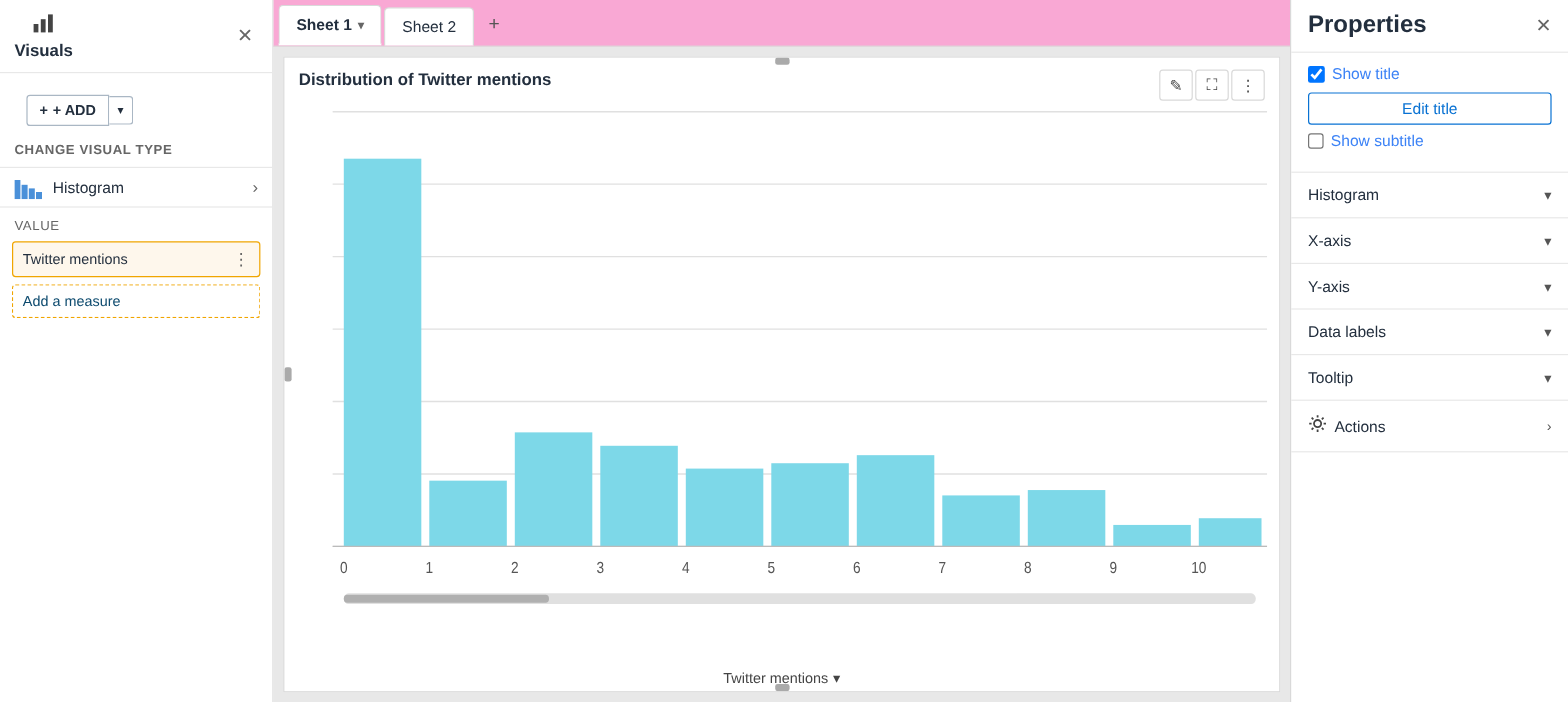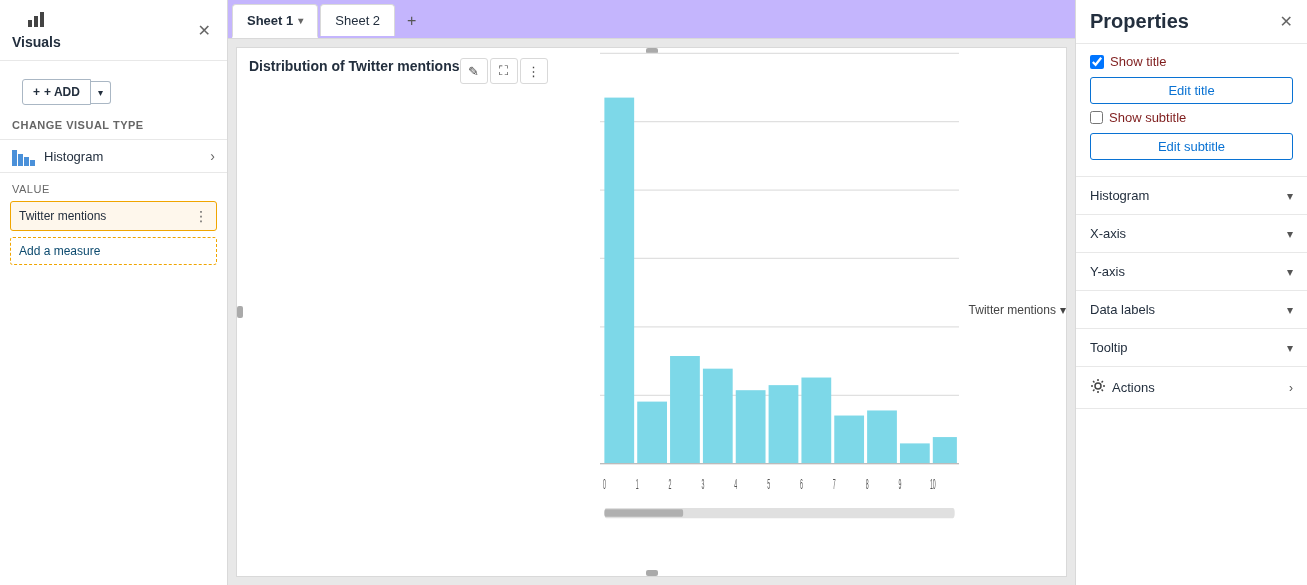--- a/index.html
+++ b/index.html
@@ -127,22 +127,22 @@
     
     .center-area {
       flex: 1;
       display: flex;
       flex-direction: column;
       background: #f0f0f0;
       min-width: 0;
     }
     .tabs-bar {
       display: flex;
-      align-items: flex-start;
-      background: #c4b5fd;
+      align-items: flex-end;
+      background: #f9a8d4;
       padding: 0 4px;
       border-bottom: 1px solid #d9d9d9;
       gap: 2px;
     }
     .tab {
       padding: 8px 14px;
       font-size: 13px;
       cursor: pointer;
       color: #232f3e;
       background: #fff;
@@ -172,21 +172,21 @@
     }
 
     
     .chart-container {
       flex: 1;
       margin: 0;
       background: #fff;
       border: 1px solid #d9d9d9;
       position: relative;
       display: flex;
-      flex-direction: row;
+      flex-direction: column;
       overflow: hidden;
     }
     .chart-header {
       display: flex;
       justify-content: space-between;
       align-items: flex-start;
       padding: 10px 12px 4px 12px;
     }
     .chart-title {
       font-size: 14px;
@@ -277,21 +277,21 @@
       color: #232f3e;
       margin-bottom: 8px;
     }
     .show-title-row {
       display: flex;
       align-items: center;
       gap: 6px;
       margin-bottom: 8px;
     }
     .show-title-row input[type=checkbox] { width: 14px; height: 14px; cursor: pointer; }
-    .show-title-label { font-size: 13px; color: #7f1d1d; }
+    .show-title-label { font-size: 13px; color: #3b82f6; }
     .edit-btn {
       display: block;
       margin: 0 auto 6px auto;
       padding: 5px 20px;
       background: #fff;
       border: 1px solid #0972d3;
       border-radius: 3px;
       color: #0972d3;
       font-size: 13px;
       cursor: pointer;
@@ -487,21 +487,20 @@
   <div class="properties-section">
     <div class="show-title-row">
       <input type="checkbox" checked="" style="">
       <span class="show-title-label">Show title</span>
     </div>
     <button class="edit-btn">Edit title</button>
     <div class="show-subtitle-row">
       <input type="checkbox" style="">
       <span class="show-title-label">Show subtitle</span>
     </div>
-    <button class="edit-btn">Edit subtitle</button>
   </div>
 
   <div class="section-collapsible">
     <span class="section-collapsible-label">Histogram</span>
     <span class="chevron-icon">▾</span>
   </div>
   <div class="section-collapsible">
     <span class="section-collapsible-label">X-axis</span>
     <span class="chevron-icon">▾</span>
   </div>

